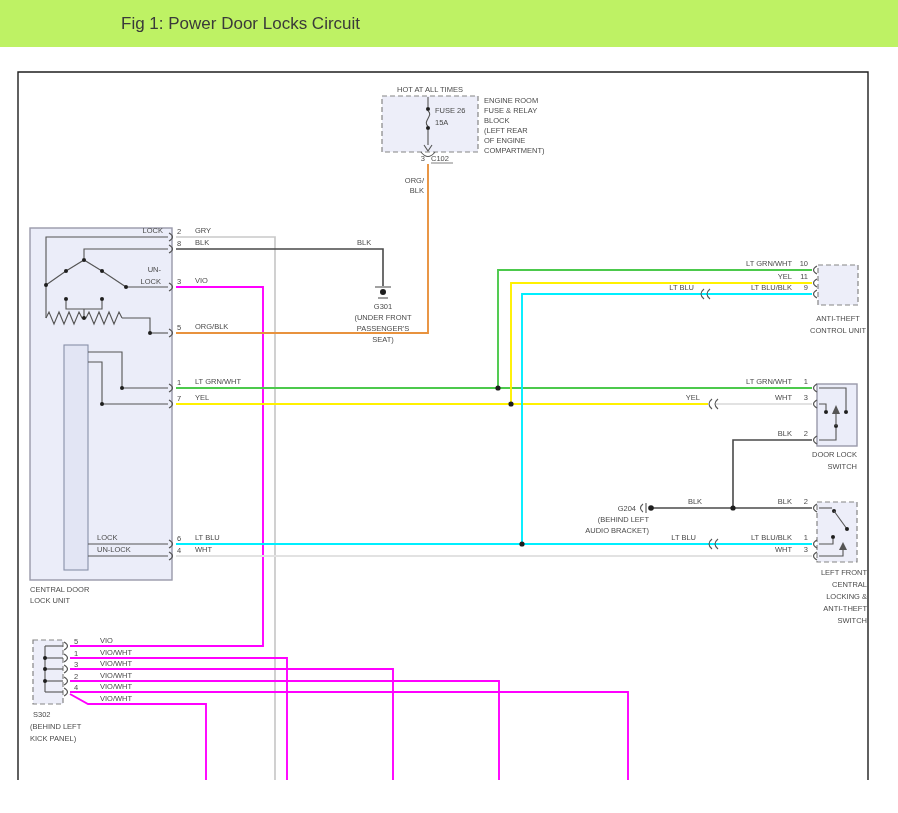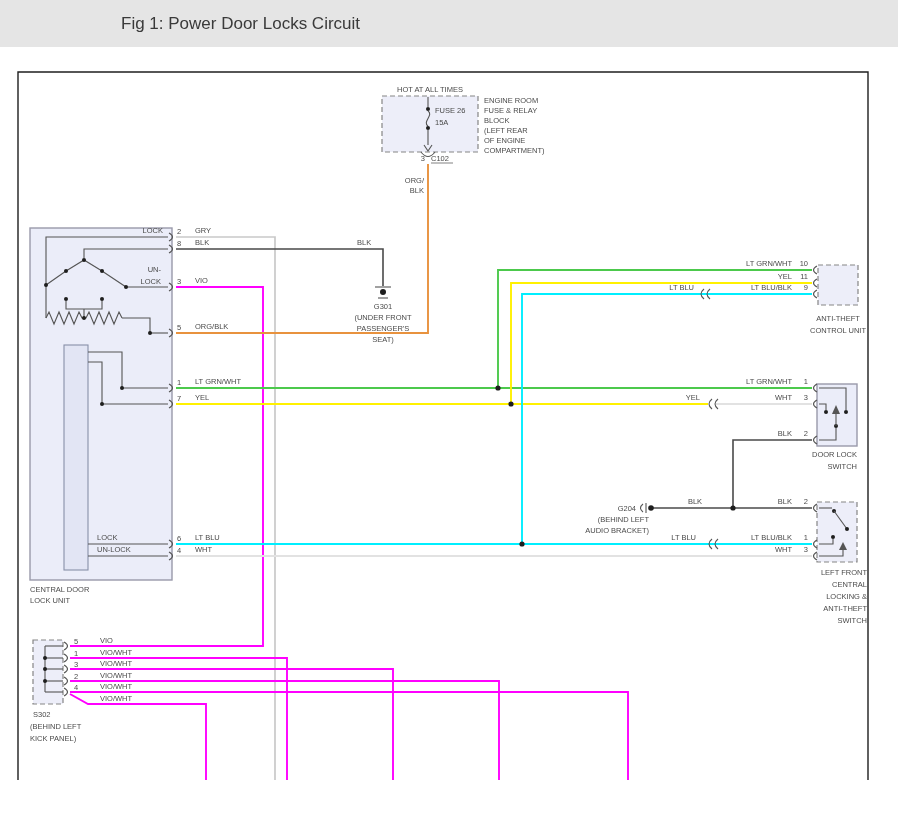--- a/index.html
+++ b/index.html
@@ -1,17 +1,17 @@
 <!DOCTYPE html>
 <html><head>
 <meta charset="utf-8">
 <style>
   html,body{margin:0;padding:0;background:#fff}
   body{width:898px;height:813px;overflow:hidden}
-  .titlebar{height:47px;background:#e5e5e5;font:17px "Liberation Sans",sans-serif;color:#3A3A3A;
+  .titlebar{height:47px;background:#bef264;font:17px "Liberation Sans",sans-serif;color:#3A3A3A;
             display:flex;align-items:center;padding-left:121px;box-sizing:border-box}
   svg{display:block}
   .t{font:7.5px "Liberation Sans",sans-serif;fill:#4A4A4A}
   .te{text-anchor:end}
   .tm{text-anchor:middle}
   .border{fill:none;stroke:#1F1F1F;stroke-width:1.4}
   .box{fill:#EBEDF9;stroke:#9999AA;stroke-width:1.4}
   .ibox{fill:#E2E5F4;stroke:#8890A8;stroke-width:1.1}
   .dbox{fill:#EDEEF9;stroke:#858585;stroke-width:1.2;stroke-dasharray:5 3}
   .ln{stroke:#555;stroke-width:1.1;fill:none}

